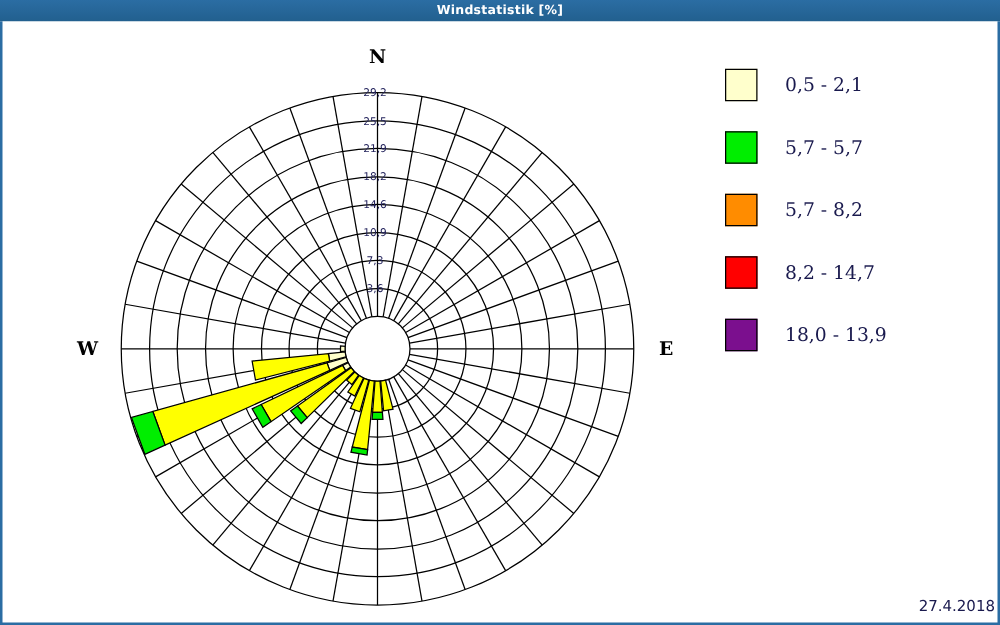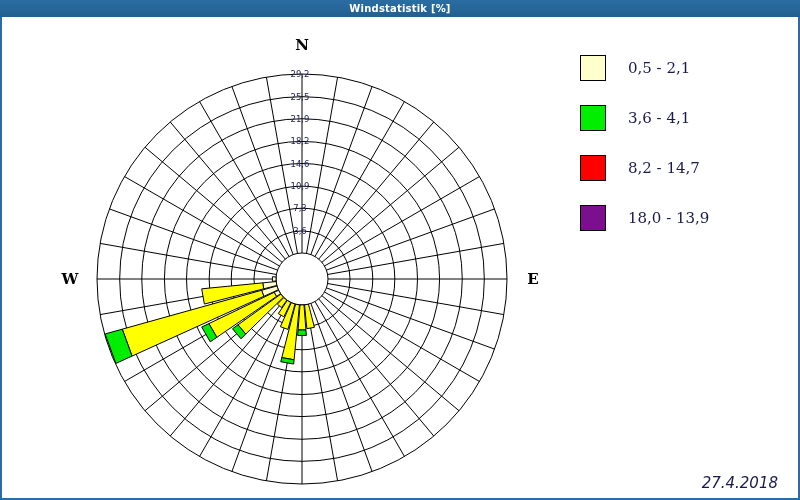--- a/index.html
+++ b/index.html
@@ -75,26 +75,25 @@
     margin-left: 22px;
     font-size: 15px;
     color: #1a1a4e;
     white-space: nowrap;
     font-family: "DejaVu Serif", "Liberation Serif", serif;
   }
   .legend-label.gt { padding-left: 10px; }
   
   #datestamp {
     position: absolute;
-    right: 20px;
+    right: 2px;
     bottom: 6px;
-    font-size: 15px;
+    font-size: 12px;
     color: #1a1a4e;
     font-family: "DejaVu Sans", "Liberation Sans", sans-serif;
-    font-style: italic;
   }
   
   .compass-label {
     font-family: "DejaVu Serif", "Liberation Serif", serif;
     font-size: 15px;
     font-weight: bold;
     fill: #000000;
   }
   .tick-label {
     font-family: "DejaVu Sans", "Liberation Sans", sans-serif;
@@ -210,21 +209,25 @@
       </g>
     </svg>
 
     <div id="legend">
         <div class="legend-row">
           <div class="legend-swatch" style="background: rgb(255, 255, 204);"></div>
           <div class="legend-label">0,5 - 2,1</div>
         </div>
         <div class="legend-row">
           <div class="legend-swatch" style="background: rgb(0, 238, 0);"></div>
-          <div class="legend-label">3,6 - 4,1</div>
+          <div class="legend-label">5,7 - 5,7</div>
+        </div>
+        <div class="legend-row">
+          <div class="legend-swatch" style="background: rgb(255, 140, 0);"></div>
+          <div class="legend-label">5,7 - 8,2</div>
         </div>
         <div class="legend-row">
           <div class="legend-swatch" style="background: rgb(255, 0, 0);"></div>
           <div class="legend-label">8,2 - 14,7</div>
         </div>
         <div class="legend-row">
           <div class="legend-swatch" style="background: rgb(123, 15, 142);"></div>
           <div class="legend-label">18,0 - 13,9</div>
         </div>
       </div>

